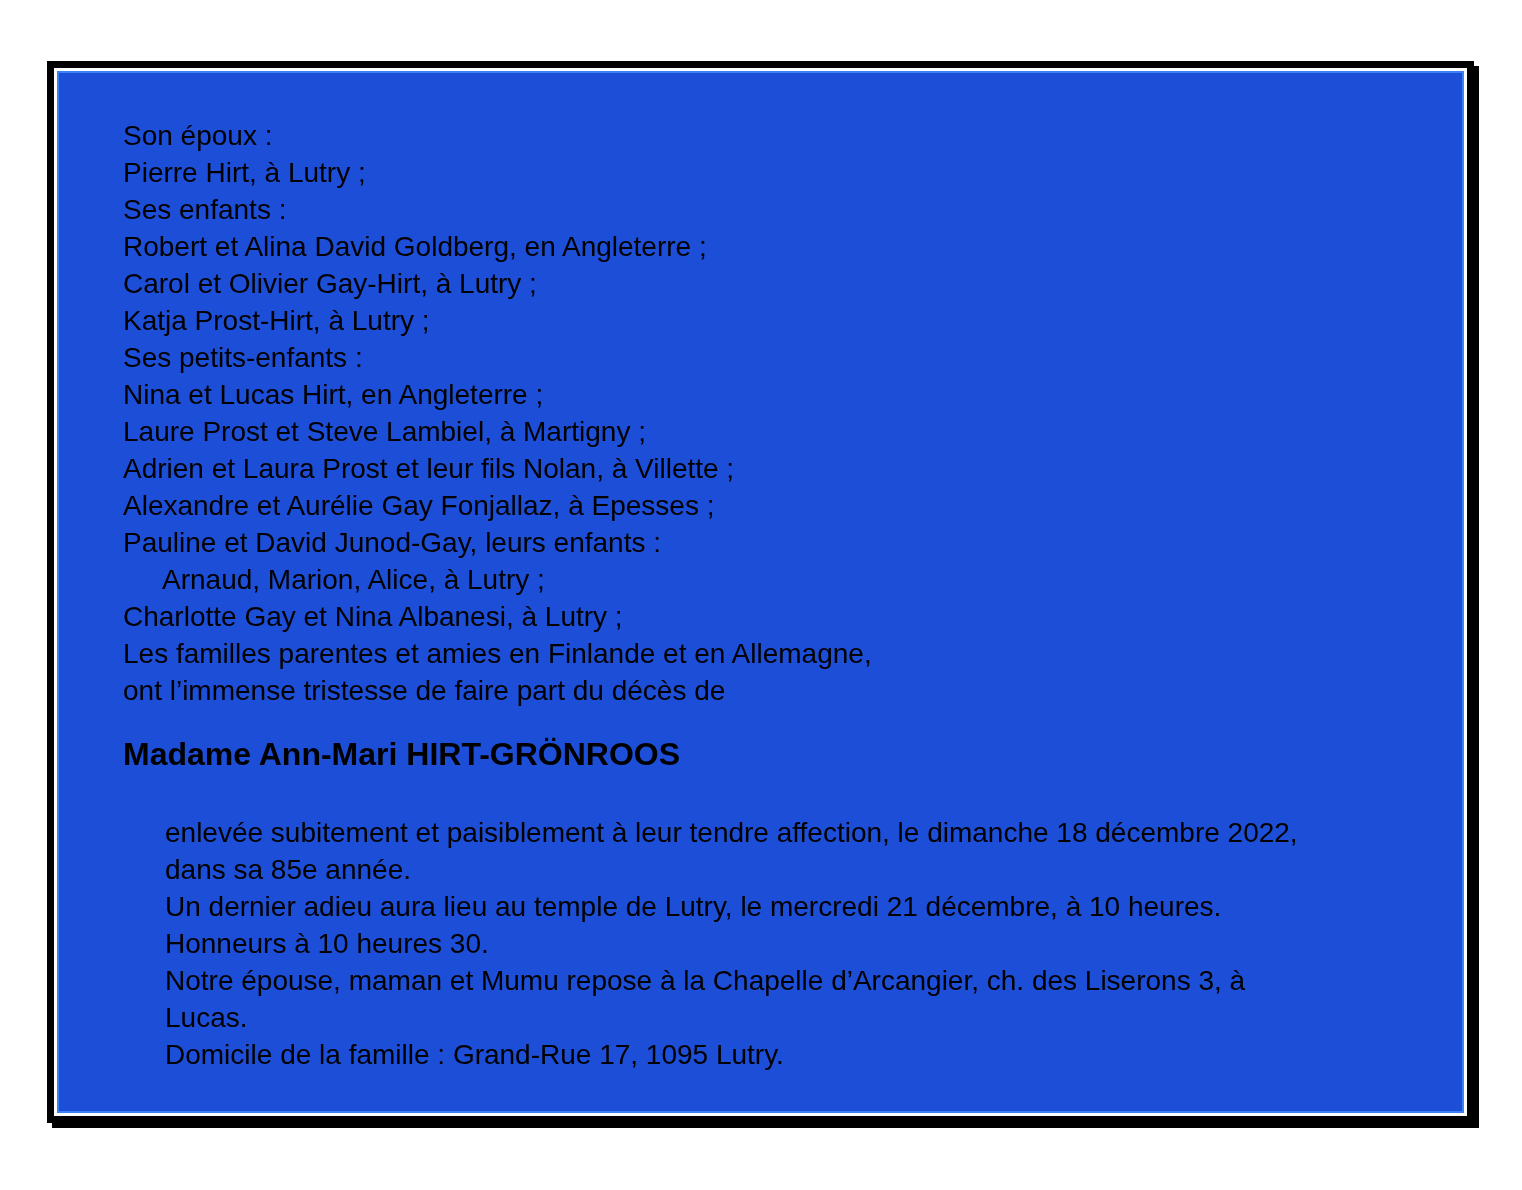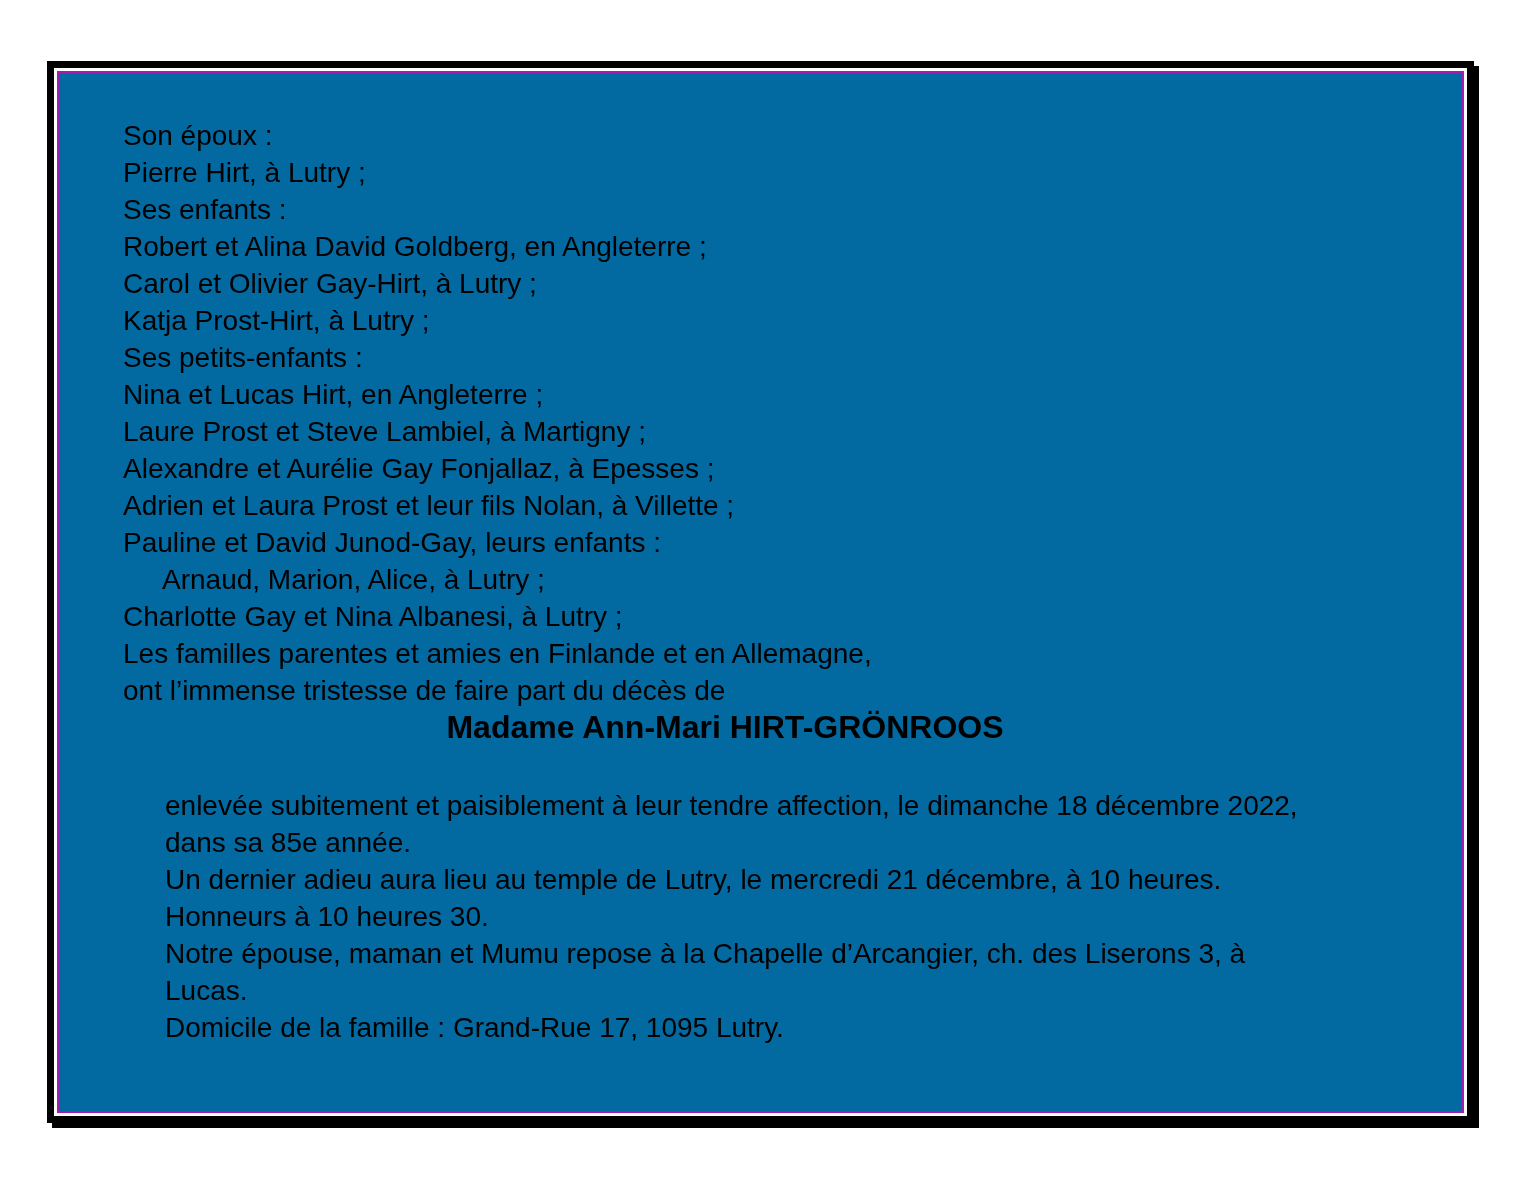--- a/index.html
+++ b/index.html
@@ -27,22 +27,22 @@
     border: 7px solid #000000;
     box-shadow: 5px 5px 0 #000000;
     background: #ffffff;
   }
   .frame-inner {
     position: absolute;
     left: 3px;
     top: 3px;
     right: 3px;
     bottom: 3px;
-    border: 2px solid #a21caf;
-    background: #0369a1;
+    border: 2px solid #3b82f6;
+    background: #1d4ed8;
   }
   .content {
     position: absolute;
     left: 0; top: 0; right: 0; bottom: 0;
     padding: 44px 40px 0 64px;
     box-sizing: border-box;
   }
   .line {
     font-size: 28px;
     line-height: 37px;
@@ -52,21 +52,21 @@
   .line.indent {
     padding-left: 39px;
   }
   .line b {
     font-weight: 400;
   }
   .deceased-title {
     font-size: 32px;
     font-weight: 700;
     line-height: 37px;
-    text-align: center;
+    margin-top: 27px;
     padding-right: 95px;
     white-space: pre;
   }
   .body-block {
     margin-top: 41px;
     margin-left: 42px;
   }
 </style>
 </head>
 <body>
@@ -78,22 +78,22 @@
         <div id="family-lines">
             <div class="line"><span>Son époux :</span></div>
             <div class="line"><span>Pierre </span><b>Hirt</b><span>, à Lutry ;</span></div>
             <div class="line"><span>Ses enfants :</span></div>
             <div class="line"><span>Robert et Alina </span><b>David Goldberg</b><span>, en Angleterre ;</span></div>
             <div class="line"><span>Carol et Olivier </span><b>Gay-Hirt</b><span>, à Lutry ;</span></div>
             <div class="line"><span>Katja </span><b>Prost-Hirt</b><span>, à Lutry ;</span></div>
             <div class="line"><span>Ses petits-enfants :</span></div>
             <div class="line"><span>Nina et Lucas </span><b>Hirt</b><span>, en Angleterre ;</span></div>
             <div class="line"><span>Laure </span><b>Prost</b><span> et Steve </span><b>Lambiel</b><span>, à Martigny ;</span></div>
+            <div class="line"><span>Adrien et Laura </span><b>Prost</b><span> et leur fils Nolan, à Villette ;</span></div>
             <div class="line"><span>Alexandre et Aurélie </span><b>Gay Fonjallaz</b><span>, à Epesses ;</span></div>
-            <div class="line"><span>Adrien et Laura </span><b>Prost</b><span> et leur fils Nolan, à Villette ;</span></div>
             <div class="line"><span>Pauline et David </span><b>Junod-Gay</b><span>, leurs enfants :</span></div>
             <div class="line indent"><span>Arnaud, Marion, Alice, à Lutry ;</span></div>
             <div class="line"><span>Charlotte </span><b>Gay</b><span> et Nina </span><b>Albanesi</b><span>, à Lutry ;</span></div>
             <div class="line"><span>Les familles parentes et amies en Finlande et en Allemagne,</span></div>
             <div class="line"><span>ont l’immense tristesse de faire part du décès de</span></div>
           </div>
         <div class="deceased-title">Madame Ann-Mari HIRT-GRÖNROOS</div>
         <div class="body-block" id="body-lines">
             <div class="line"><span>enlevée subitement et paisiblement à leur tendre affection, le dimanche 18 décembre 2022,</span></div>
             <div class="line"><span>dans sa 85e année.</span></div>

